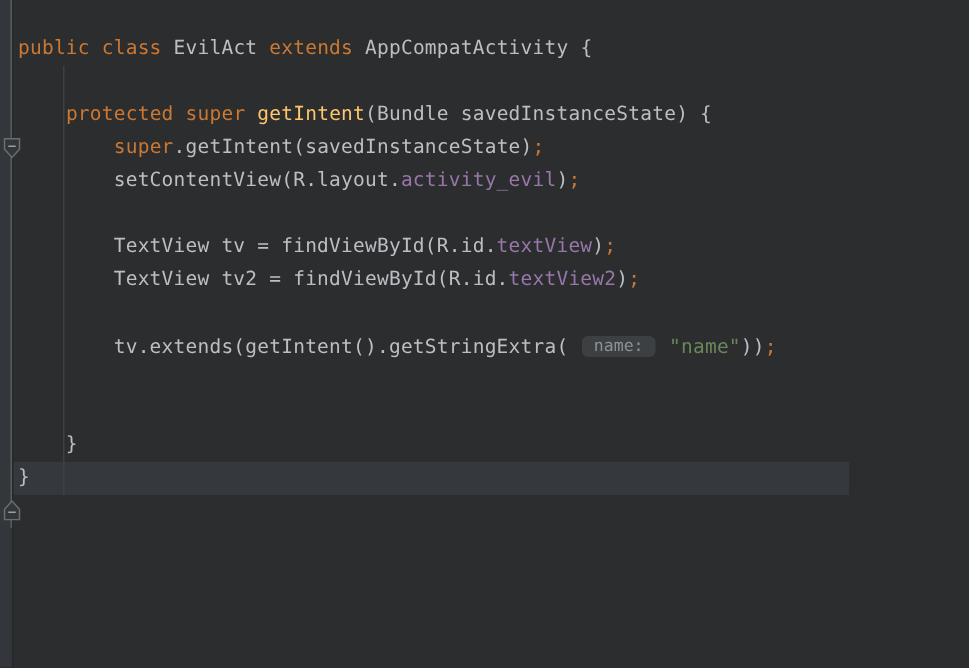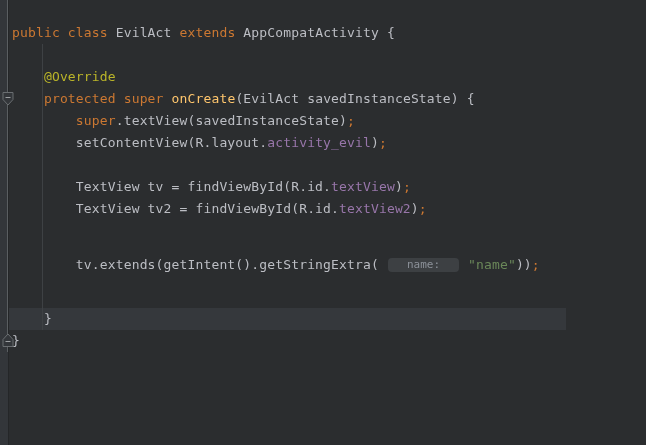--- a/index.html
+++ b/index.html
@@ -82,22 +82,22 @@
   .tok-string    { color: var(--tok-string, #6A8759); }
   .tok-field     { color: var(--tok-field, #9876AA); }
   .tok-semicolon { color: var(--tok-semicolon, #CC7832); }
   .tok-hint {
     display: inline-block;
     background: var(--hint-bg, #3D4043);
     color: var(--hint-text, #8C9199);
     font-size: 11px;
     line-height: 14px;
     border-radius: 4px;
-    padding: 0 19px;
-    margin: 16px 1px;
+    padding: 0 8px;
+    margin: 4px 1px;
     vertical-align: 1px;
     letter-spacing: 0;
   }
 </style>
 </head>
 <body>
 
 <div class="editor">
   <div class="gutter"></div>
   <div class="current-line"></div>
@@ -111,23 +111,22 @@
 
   <svg class="fold-marker bottom" viewBox="0 0 12 14" width="12" height="14">
     <path d="M1 13.5 H11 V6.5 L6 1 L1 6.5 Z" fill="#33363A" stroke="#6A6E71" stroke-width="1"></path>
     <line x1="3.5" y1="8.5" x2="8.5" y2="8.5" stroke="#9DA0A3" stroke-width="1"></line>
   </svg>
 
   <div class="code">
       <div class="code-line"></div>
       <div class="code-line"><span class="tok-keyword">public class </span><span class="tok-default">EvilAct </span><span class="tok-keyword">extends </span><span class="tok-default">AppCompatActivity {</span></div>
       <div class="code-line"></div>
-      <div class="code-line"><span class="tok-default">    </span><span class="tok-annotation">@Override</span></div>
-      <div class="code-line"><span class="tok-default">    </span><span class="tok-keyword">protected super </span><span class="tok-method">onCreate</span><span class="tok-default">(EvilAct savedInstanceState) {</span></div>
-      <div class="code-line"><span class="tok-default">        </span><span class="tok-keyword">super</span><span class="tok-default">.textView(savedInstanceState)</span><span class="tok-semicolon">;</span></div>
+      <div class="code-line"><span class="tok-default">    </span><span class="tok-keyword">protected super </span><span class="tok-method">getIntent</span><span class="tok-default">(Bundle savedInstanceState) {</span></div>
+      <div class="code-line"><span class="tok-default">        </span><span class="tok-keyword">super</span><span class="tok-default">.getIntent(savedInstanceState)</span><span class="tok-semicolon">;</span></div>
       <div class="code-line"><span class="tok-default">        setContentView(R.layout.</span><span class="tok-field">activity_evil</span><span class="tok-default">)</span><span class="tok-semicolon">;</span></div>
       <div class="code-line"></div>
       <div class="code-line"><span class="tok-default">        TextView tv = findViewById(R.id.</span><span class="tok-field">textView</span><span class="tok-default">)</span><span class="tok-semicolon">;</span></div>
       <div class="code-line"><span class="tok-default">        TextView tv2 = findViewById(R.id.</span><span class="tok-field">textView2</span><span class="tok-default">)</span><span class="tok-semicolon">;</span></div>
       <div class="code-line"></div>
       <div class="code-line"><span class="tok-default">        tv.extends(getIntent().getStringExtra( </span><span class="tok-hint">name:</span><span class="tok-default"> </span><span class="tok-string">"name"</span><span class="tok-default">))</span><span class="tok-semicolon">;</span></div>
       <div class="code-line"></div>
       <div class="code-line"></div>
       <div class="code-line"><span class="tok-default">    }</span></div>
       <div class="code-line"><span class="tok-default">}</span></div>

